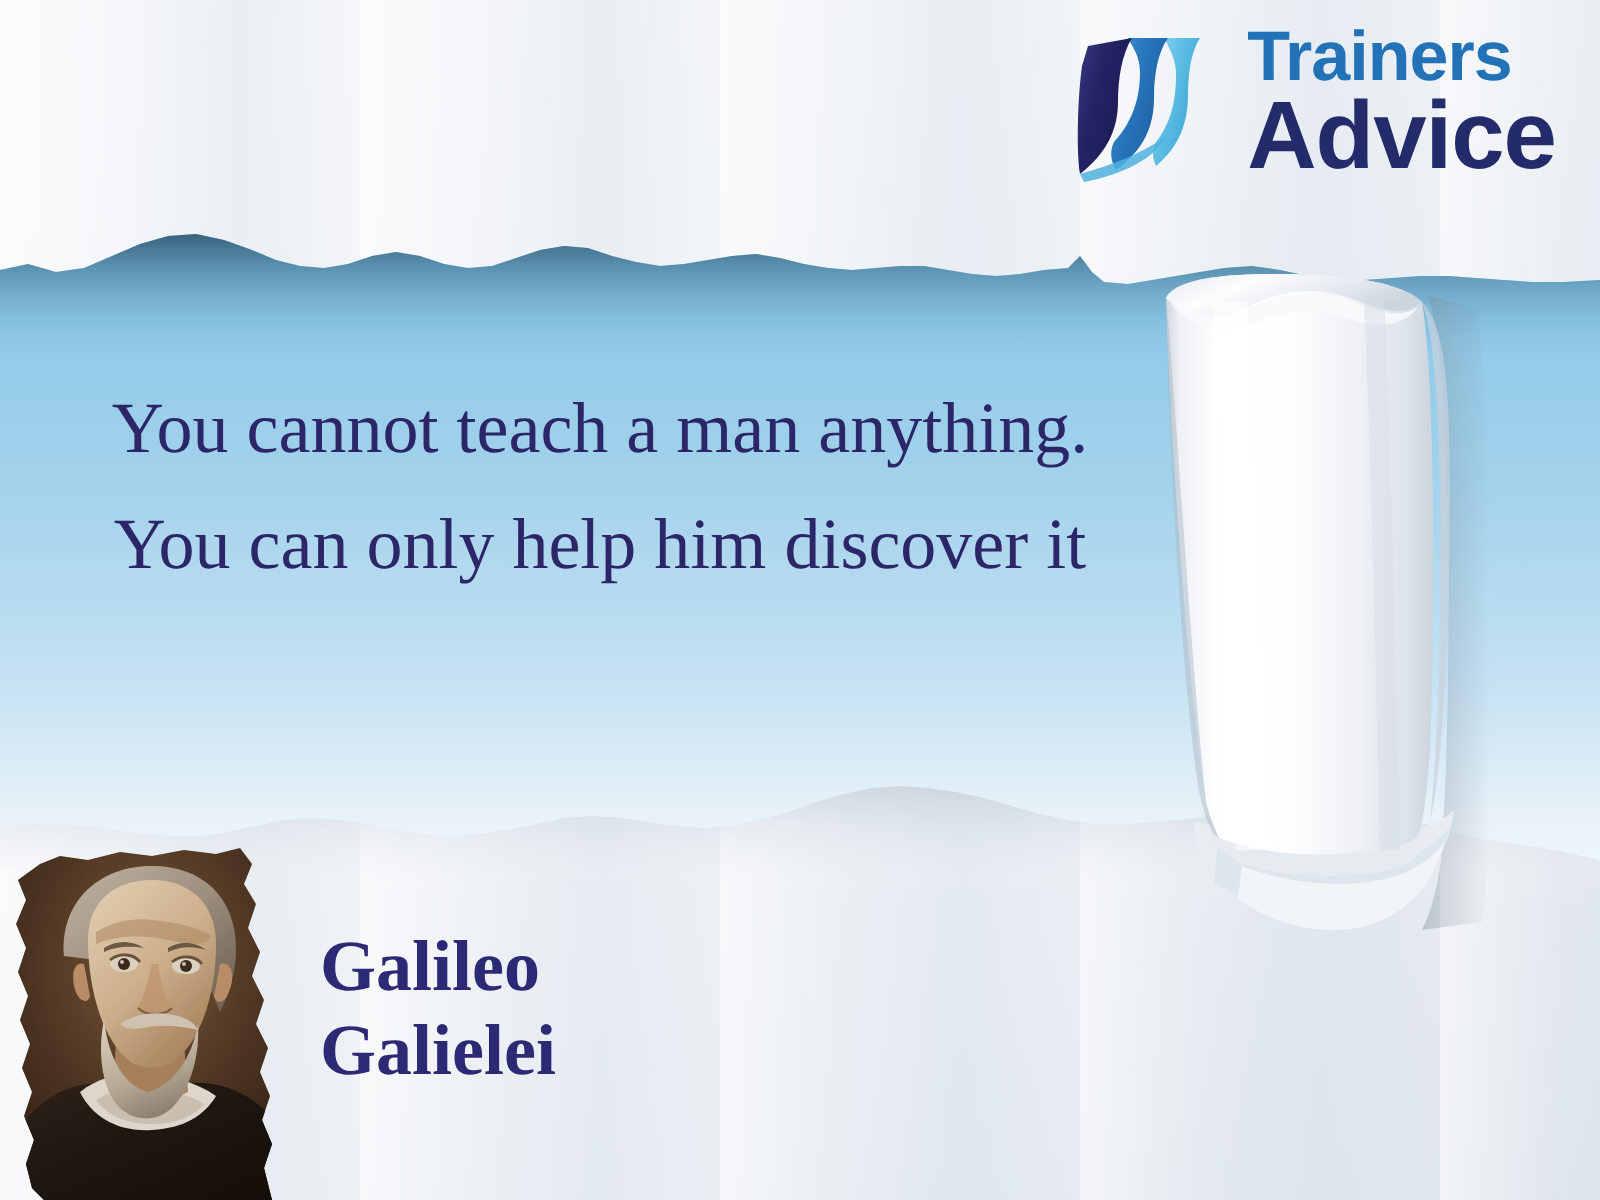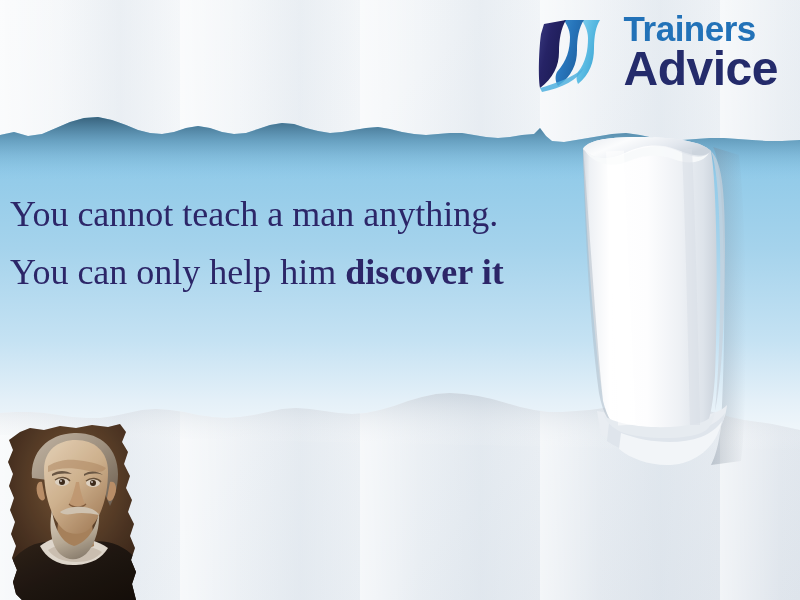--- a/index.html
+++ b/index.html
@@ -32,21 +32,21 @@
         rgba(255,255,255,0.00) 180px);
     pointer-events: none;
   }
 
   
   #logo {
     position: absolute;
     top: 12px;
     right: 22px;
     display: flex;
-    align-items: flex-end;
+    align-items: center;
     gap: 12px;
     z-index: 40;
   }
   #logo-mark { width: 74px; height: 78px; display: block; }
   #logo-words {
     display: flex;
     flex-direction: column;
     line-height: 0.95;
   }
   .logo-line-1 {
@@ -75,29 +75,30 @@
 
   
   #quote {
     position: absolute;
     left: 10px;
     top: 196px;
     width: 580px;
     z-index: 25;
     font-family: "Liberation Serif", serif;
     color: #2c2668;
+    text-align: center;
   }
   .quote-line {
     font-size: 36px;
     line-height: 1.0;
     white-space: nowrap;
   }
   #quote-line-1 { margin-bottom: 22px; }
   #quote-line-2 { margin-bottom: 4px; }
-  .quote-strong { font-weight: bold; }
+  .quote-strong { font-weight: normal; }
 
   
   #attribution {
     position: absolute;
     left: 160px;
     top: 462px;
     z-index: 30;
     font-family: "Liberation Serif", serif;
     font-weight: bold;
     font-size: 36px;
@@ -295,20 +296,24 @@
                  C46,126 45,106 48,92 Z" fill="url(#beardGrad)"></path>
 
         <path d="M38,64 C33,62 31,70 34,78 C36,83 40,84 41,80 Z" fill="#c49871"></path>
         <path d="M106,64 C112,62 114,71 110,79 C108,84 104,84 103,80 Z" fill="#c49871"></path>
 
         <rect x="0" y="0" width="140" height="182" fill="#4a2e15" opacity="0.10"></rect>
       </g>
     </svg>
   </div>
 
+  <div id="attribution">
+    <div>Galileo</div>
+    <div>Galielei</div>
+  </div>
 
   <div id="curl">
     <svg id="curl-svg" viewBox="0 0 180 360">
       <defs>
         <linearGradient id="rollGrad" x1="0" y1="0" x2="1" y2="0">
           <stop offset="0.00" stop-color="#cfd6de"></stop>
           <stop offset="0.05" stop-color="#eef1f5"></stop>
           <stop offset="0.20" stop-color="#ffffff"></stop>
           <stop offset="0.48" stop-color="#fdfdfe"></stop>
           <stop offset="0.72" stop-color="#eef1f5"></stop>

